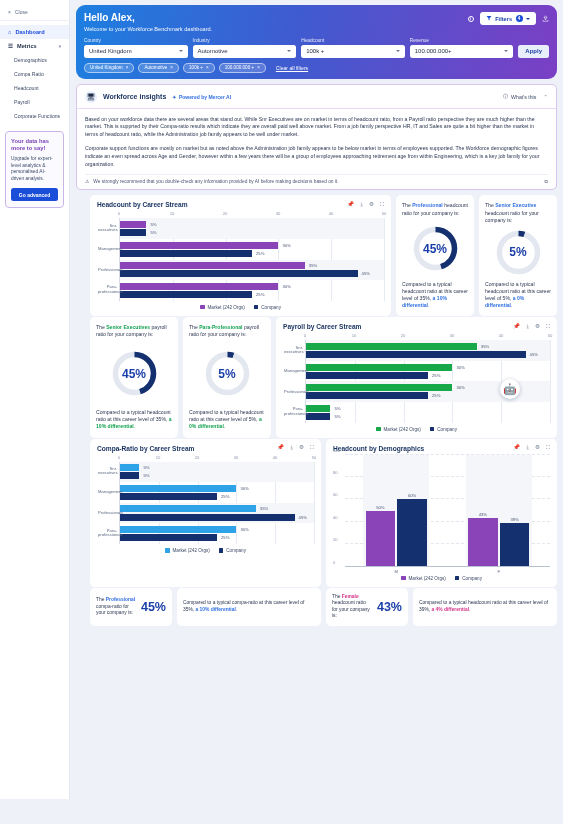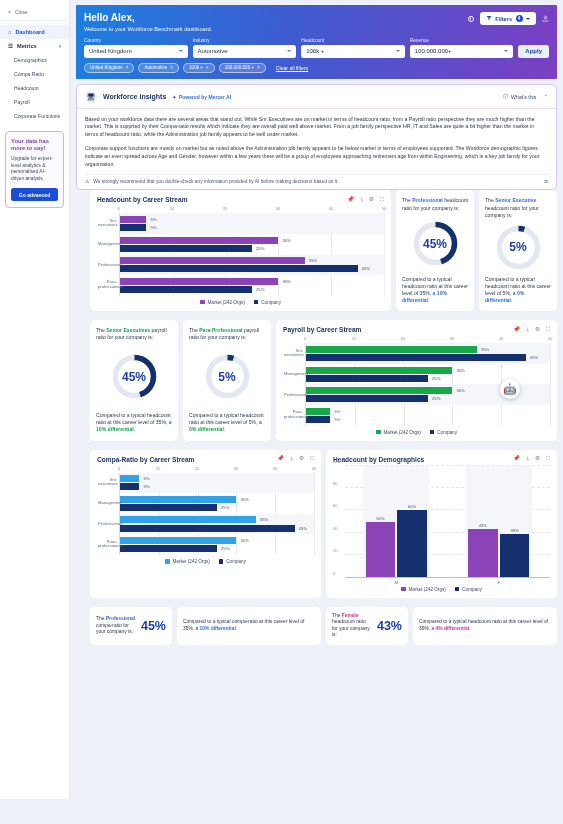--- a/index.html
+++ b/index.html
@@ -71,21 +71,21 @@
     display: block; width: 100%; background: #1a4ed8; color: #fff; border: none; border-radius: 2.5px;
     padding: 3.5px 0; font-size: 5px; font-weight: 700; font-family: inherit; cursor: pointer;
   }
 
   
   .main { flex: 1; padding: 5px 6px 6px 6px; overflow: hidden; }
 
   
   .hero {
     background: linear-gradient(100deg,#1d7fe0 0%,#3f5bd0 45%,#7b3fc4 100%);
-    border-radius: 1px; padding: 7px 8px 6px 8px; color: #fff; position: relative;
+    border-radius: 9px; padding: 7px 8px 6px 8px; color: #fff; position: relative;
   }
   .hero-top { display: flex; align-items: flex-start; }
   .hello { font-size: 10px; font-weight: 700; line-height: 1.15; }
   .welcome { font-size: 5.6px; margin-top: 2px; opacity: .95; }
   .hero-actions { margin-left: auto; display: flex; align-items: center; gap: 6px; }
   .info-dot {
     width: 6px; height: 6px; border-radius: 50%; border: 0.7px solid #fff; color: #fff;
     font-size: 4.2px; display: flex; align-items: center; justify-content: center; font-weight: 700;
   }
   .filters-btn {
@@ -137,21 +137,21 @@
   .ins-whats { display: flex; align-items: center; gap: 3px; font-size: 5.2px; color: #3c4a66; }
   .ins-body { padding: 7px 8px 0 8px; }
   .ins-p { font-size: 5.2px; line-height: 1.5; color: #2b3650; margin-bottom: 6px; }
   .ins-foot {
     border-top: 0.8px solid #eceff5; margin: 0 8px; padding: 4px 0 5px 0;
     display: flex; align-items: center; gap: 4px; font-size: 4.8px; color: #4a5572;
   }
   .ins-foot .copy-ic { margin-left: auto; }
 
   
-  .grid { display: flex; flex-direction: column; gap: 9px; padding-left: 14px; }
+  .grid { margin-top: 5px; display: flex; flex-direction: column; gap: 1px; padding-left: 14px; }
   .row { display: flex; gap: 5px; align-items: stretch; }
   .card { background: #fff; border-radius: 5px; padding: 6px 7px; }
   .card-head { display: flex; align-items: center; margin-bottom: 3px; }
   .card-title { font-size: 6.6px; font-weight: 700; color: #16305e; }
   .card-tools { margin-left: auto; display: flex; align-items: center; gap: 6px; color: #6b7691; }
   .card-tools span { font-size: 5.6px; line-height: 1; }
 
   
   .chart { position: relative; }
   .axis-top { display: flex; position: relative; height: 7px; margin-left: 22px; }

